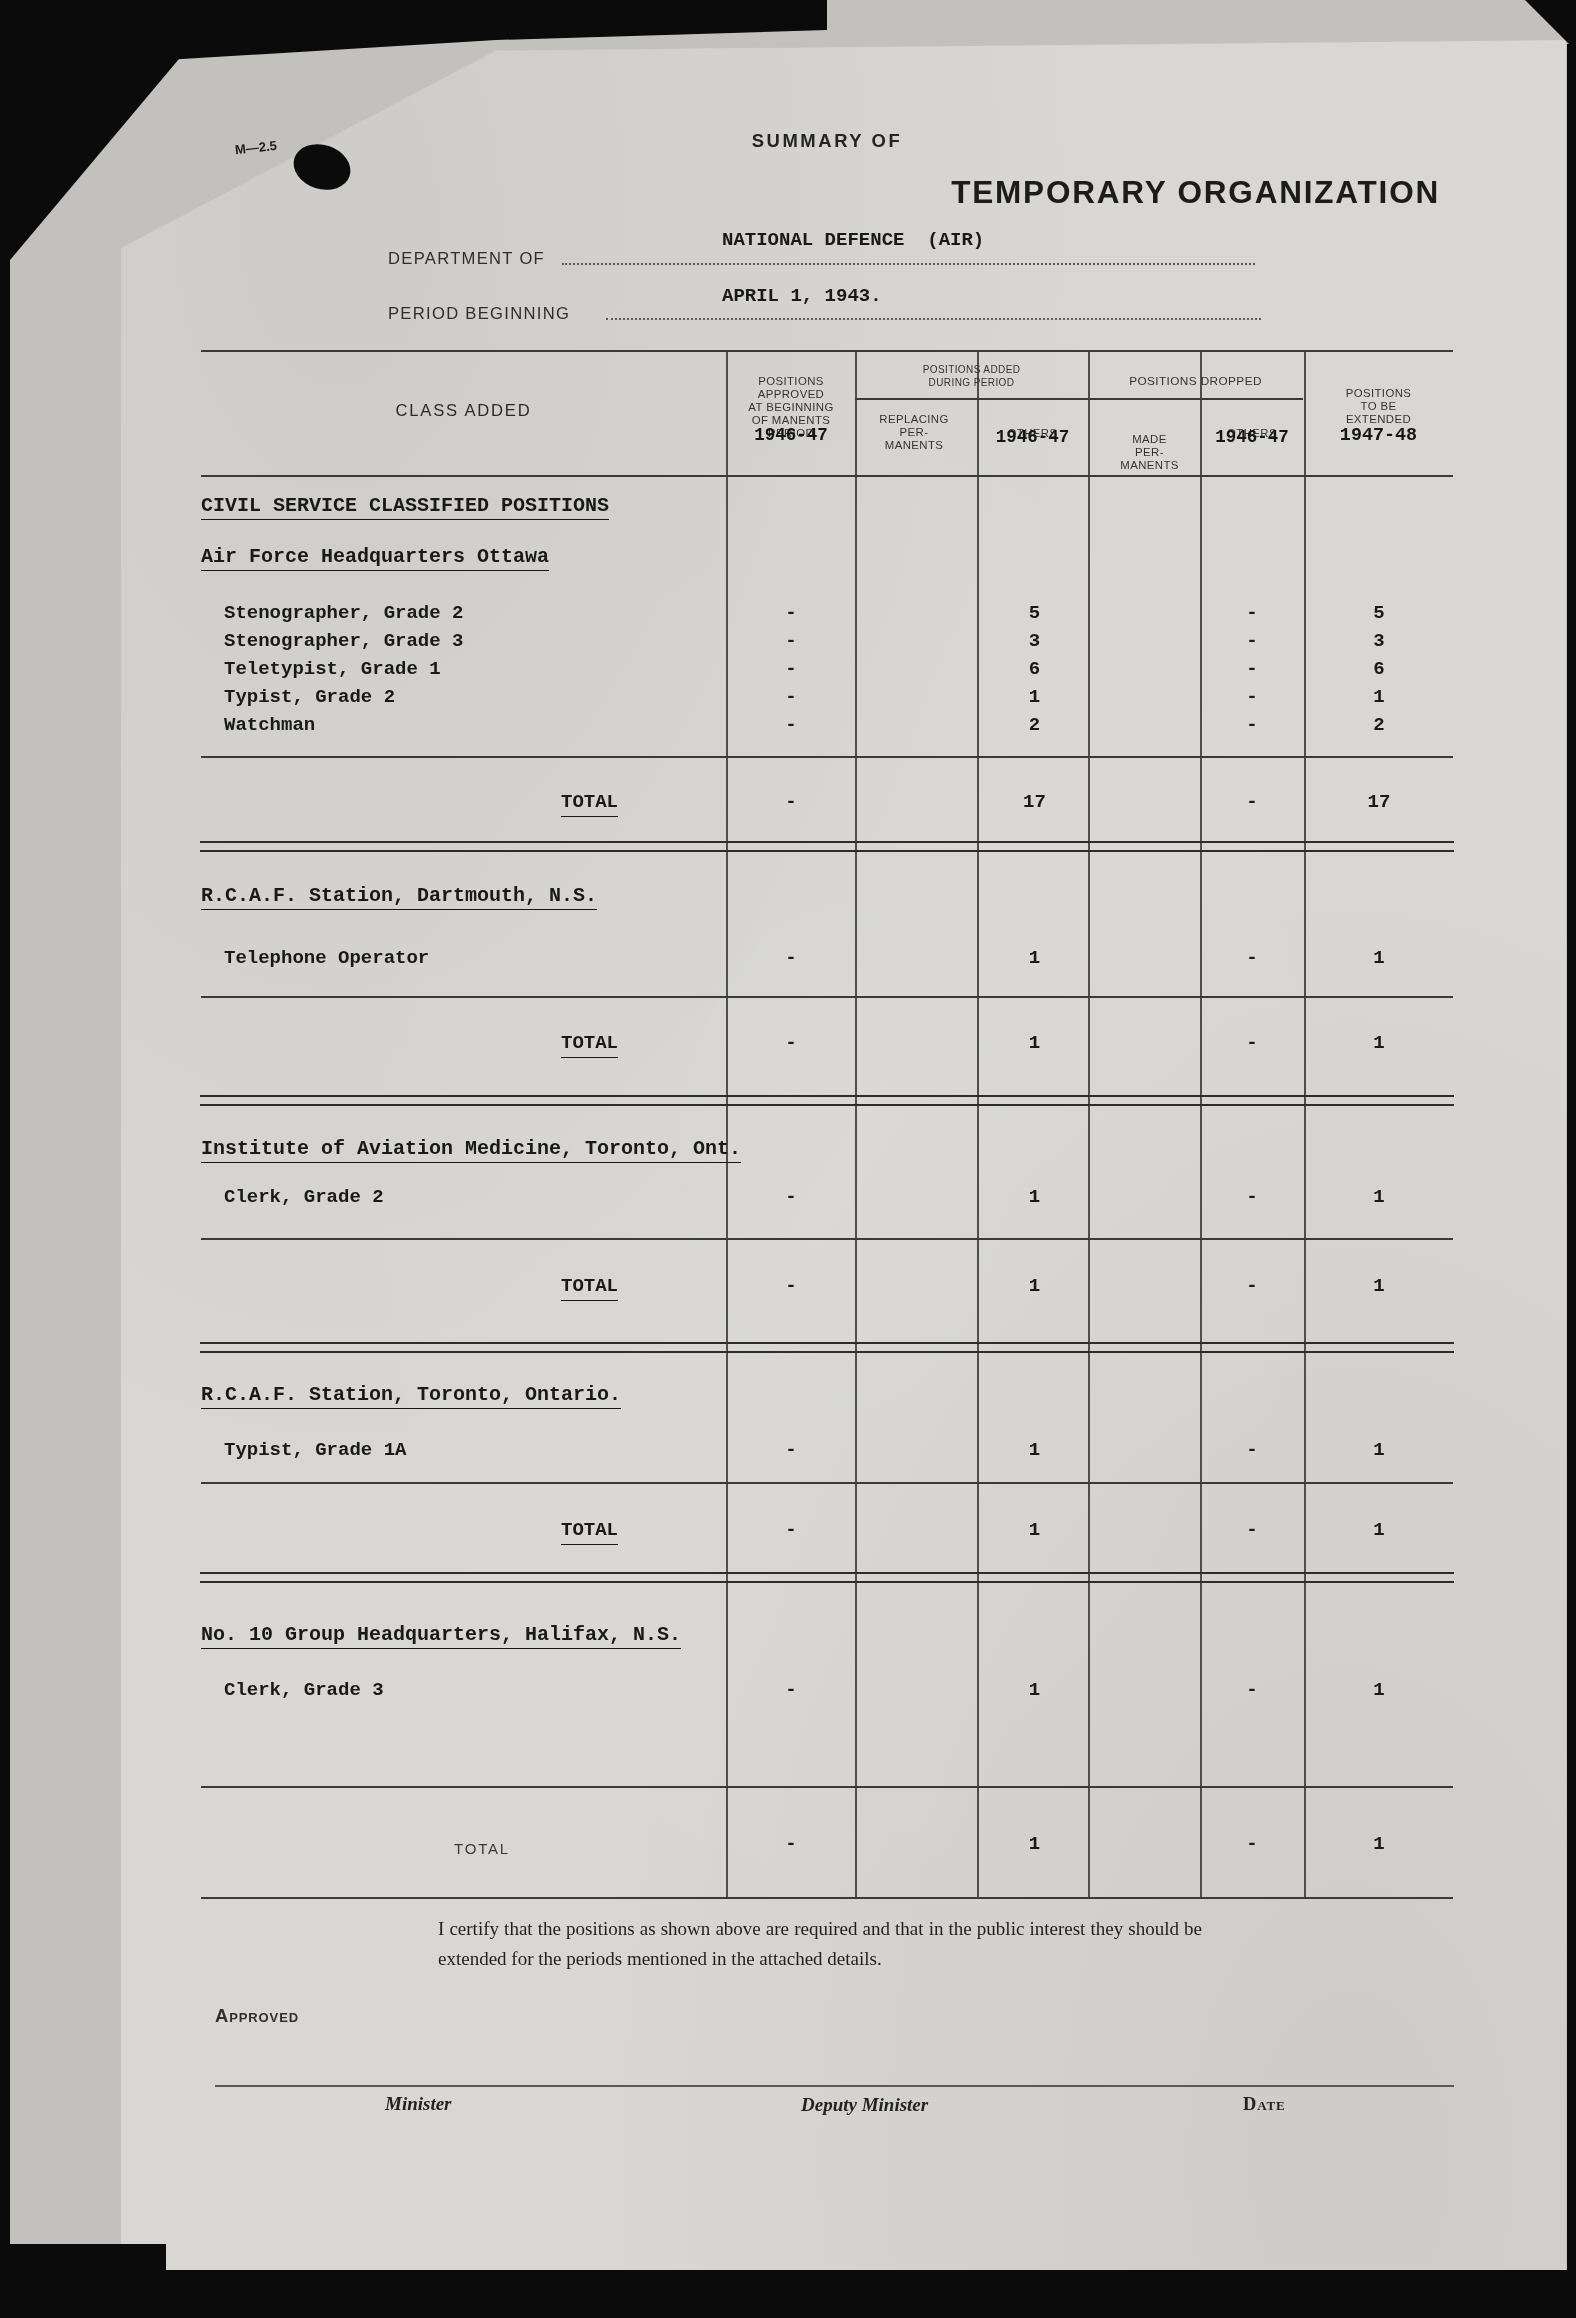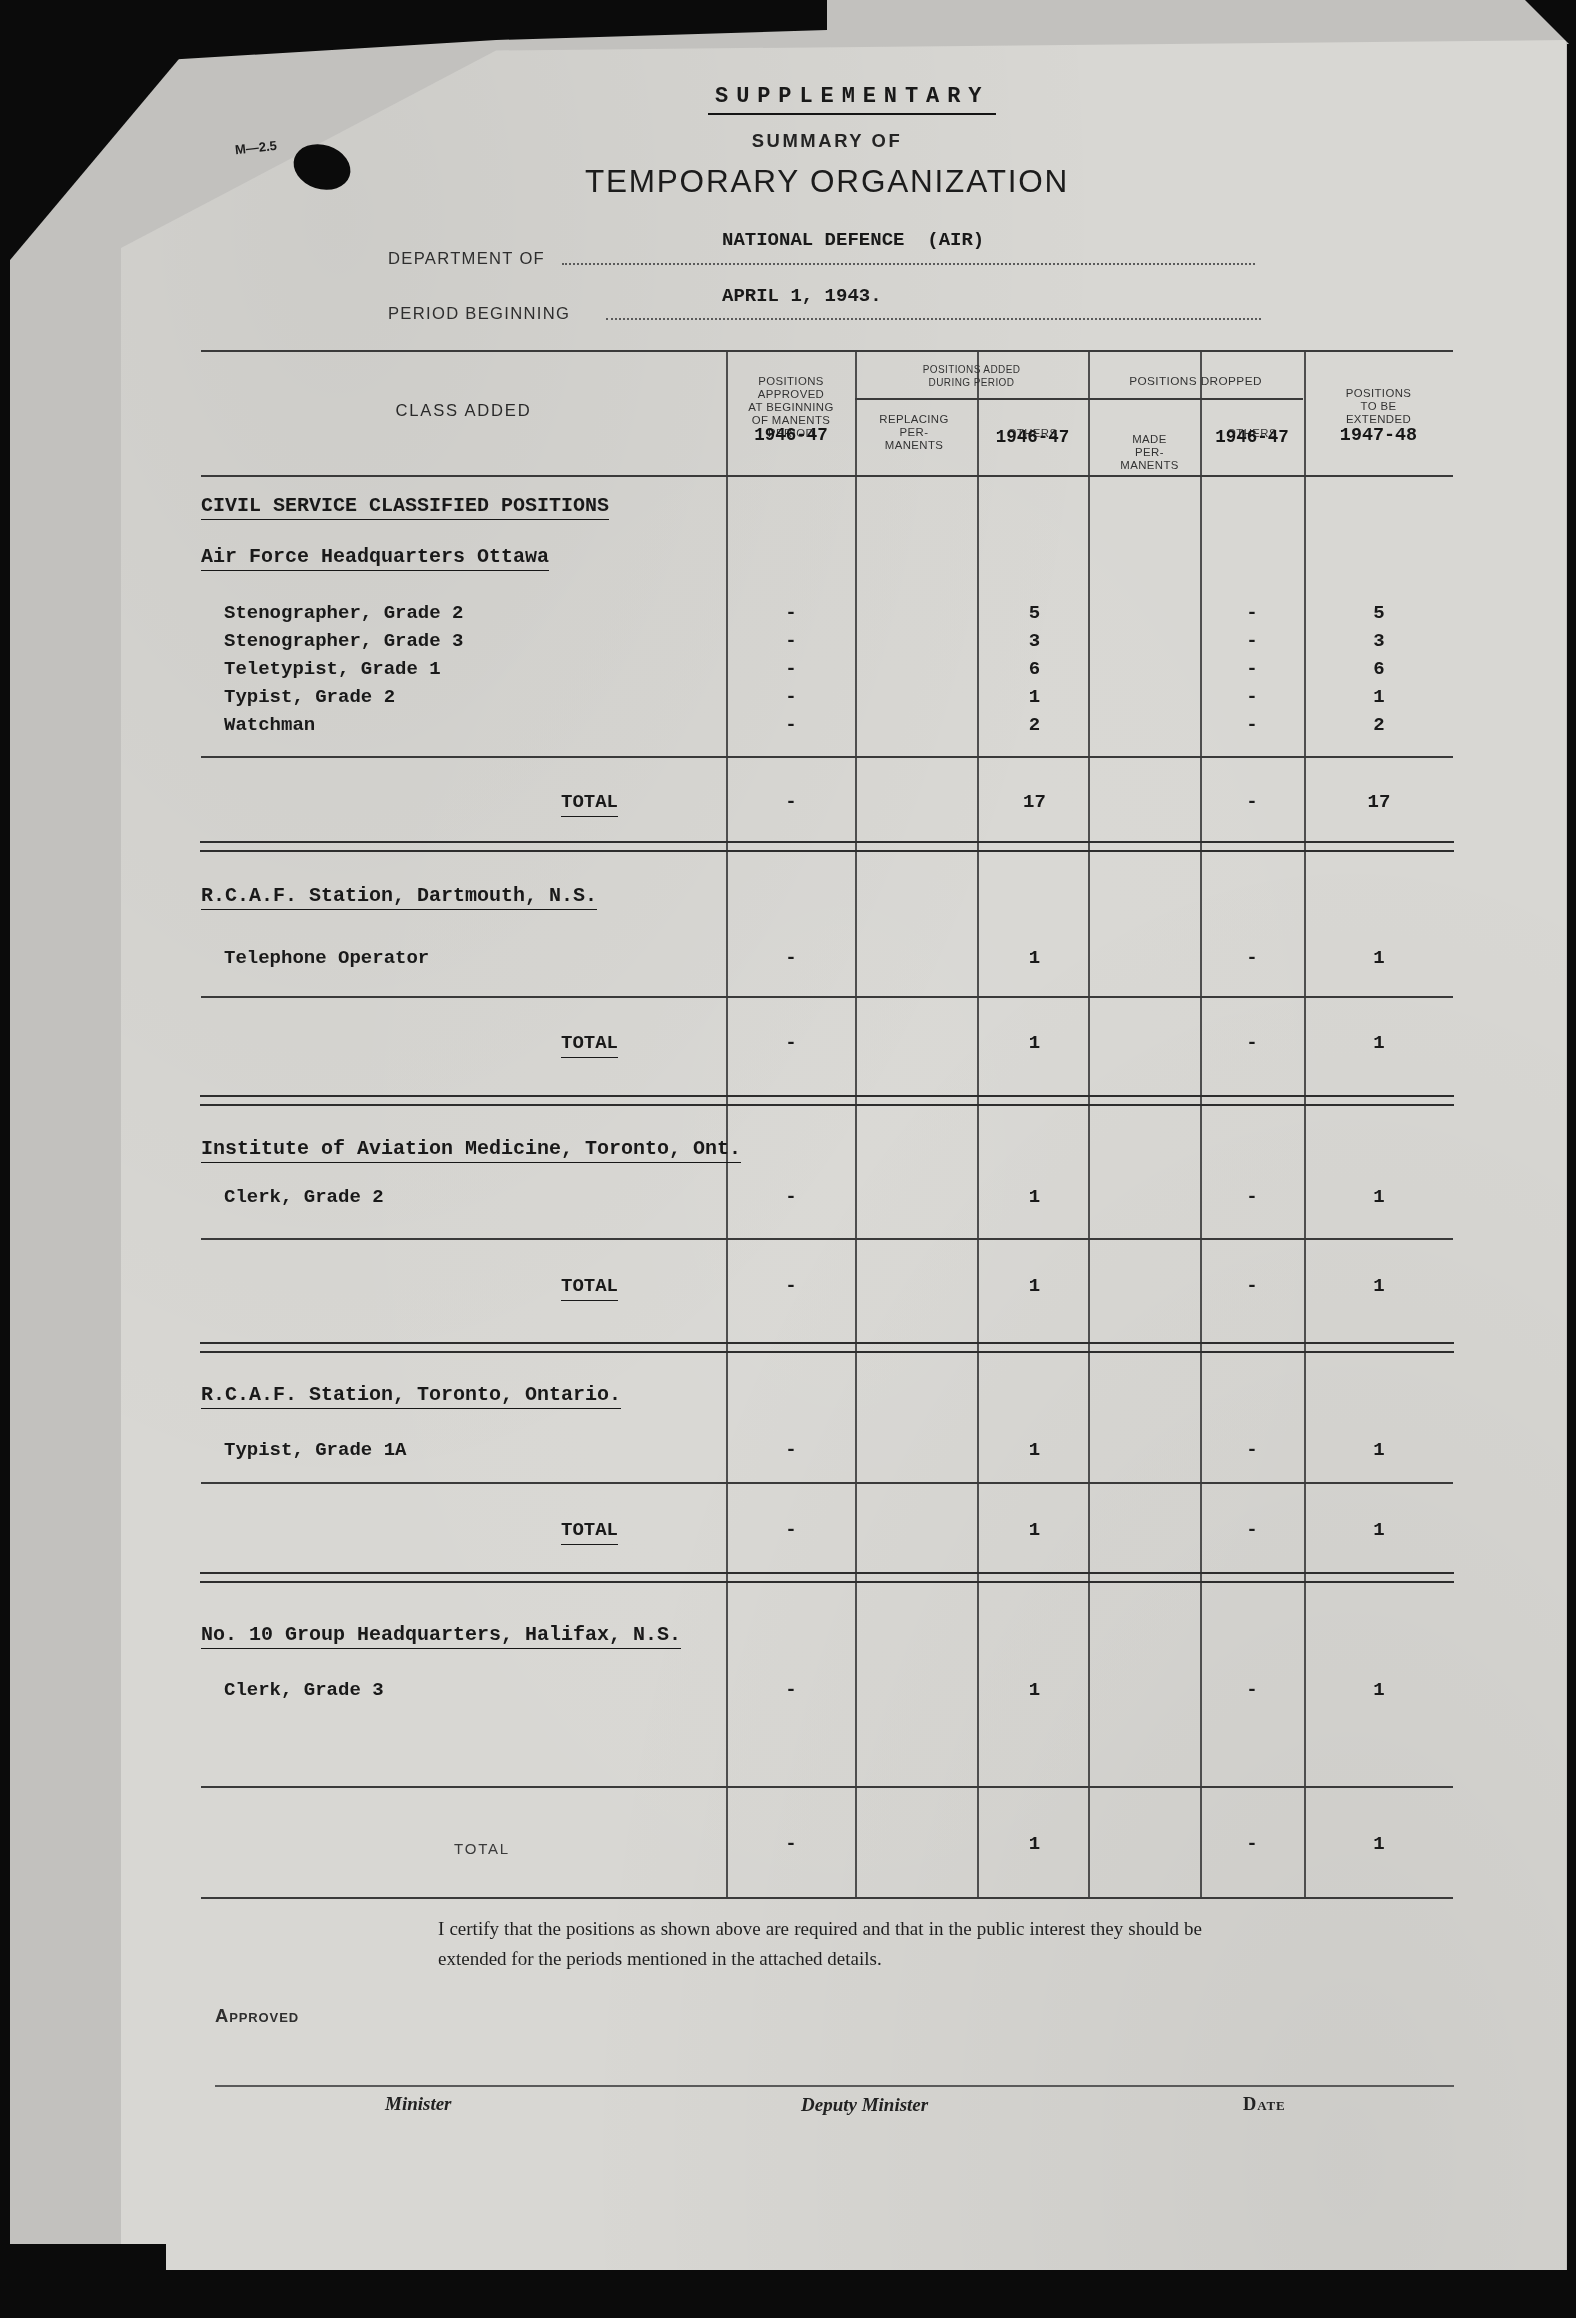--- a/index.html
+++ b/index.html
@@ -44,21 +44,21 @@
   
   .content { position:absolute; inset:0; z-index:3; color:#222; }
   .content > div, .content > span { position:absolute; }
   .mono { font-family:"Liberation Mono","DejaVu Sans Mono",monospace;
           font-weight:bold; color:#191919; white-space:pre; }
   .centerline { left:214px; width:1226px; text-align:center; }
   #t-supp { top:68px; }
   #t-supp span { display:inline-block; font-size:22px; letter-spacing:7.9px;
     border-bottom:2.6px solid #141414; padding:0 7px 4.4px 7px; }
   #t-summary { top:130px; font-size:18.4px; font-weight:bold; letter-spacing:2.6px; color:#242424; }
-  #t-temporg { top:163px; font-size:31.5px; font-weight:normal; letter-spacing:1.8px; color:#1c1c1c; }
+  #t-temporg { top:174px; font-size:31.5px; font-weight:bold; letter-spacing:1.8px; color:#1c1c1c;text-align:right; }
   .formlabel { font-size:16.6px; letter-spacing:1.3px; color:#2e2e2e; }
   .dots { border-bottom:2.6px dotted #5a5a5a; height:19px; }
   #dept-label { left:388px; top:249px; }
   #dept-dots { left:562px; top:246px; width:693px; }
   #dept-value { left:722px; top:229px; font-size:19px; }
   #period-label { left:388px; top:304px; }
   #period-dots { left:606px; top:301px; width:655px; }
   #period-value { left:722px; top:285px; font-size:19px; }
   
   .vl { width:1.8px; background:#4e4e4e; top:350px; height:1547px; }
@@ -126,23 +126,20 @@
   <div class="art front" id="art-blob"></div>
   <div class="art front" id="art-topright"></div>
   <div class="art front" id="art-leftstrip"></div>
   <div class="art front" id="art-rightstrip"></div>
   <div class="art front" id="art-bottom"></div>
   <div class="art front" id="art-bottomleft"></div>
   <span id="art-stamp">M—2.5</span>
 
   <div class="content">
 
-    <div class="centerline mono" id="t-supp">
-      <span>SUPPLEMENTARY</span>
-    </div>
     <div class="centerline" id="t-summary">SUMMARY OF</div>
     <div class="centerline" id="t-temporg">TEMPORARY ORGANIZATION</div>
 
     <div class="formlabel" id="dept-label">DEPARTMENT OF</div>
     <div class="dots" id="dept-dots"></div>
     <div class="mono" id="dept-value">NATIONAL DEFENCE  (AIR)</div>
     <div class="formlabel" id="period-label">PERIOD BEGINNING</div>
     <div class="dots" id="period-dots"></div>
     <div class="mono" id="period-value">APRIL 1, 1943.</div>
 

